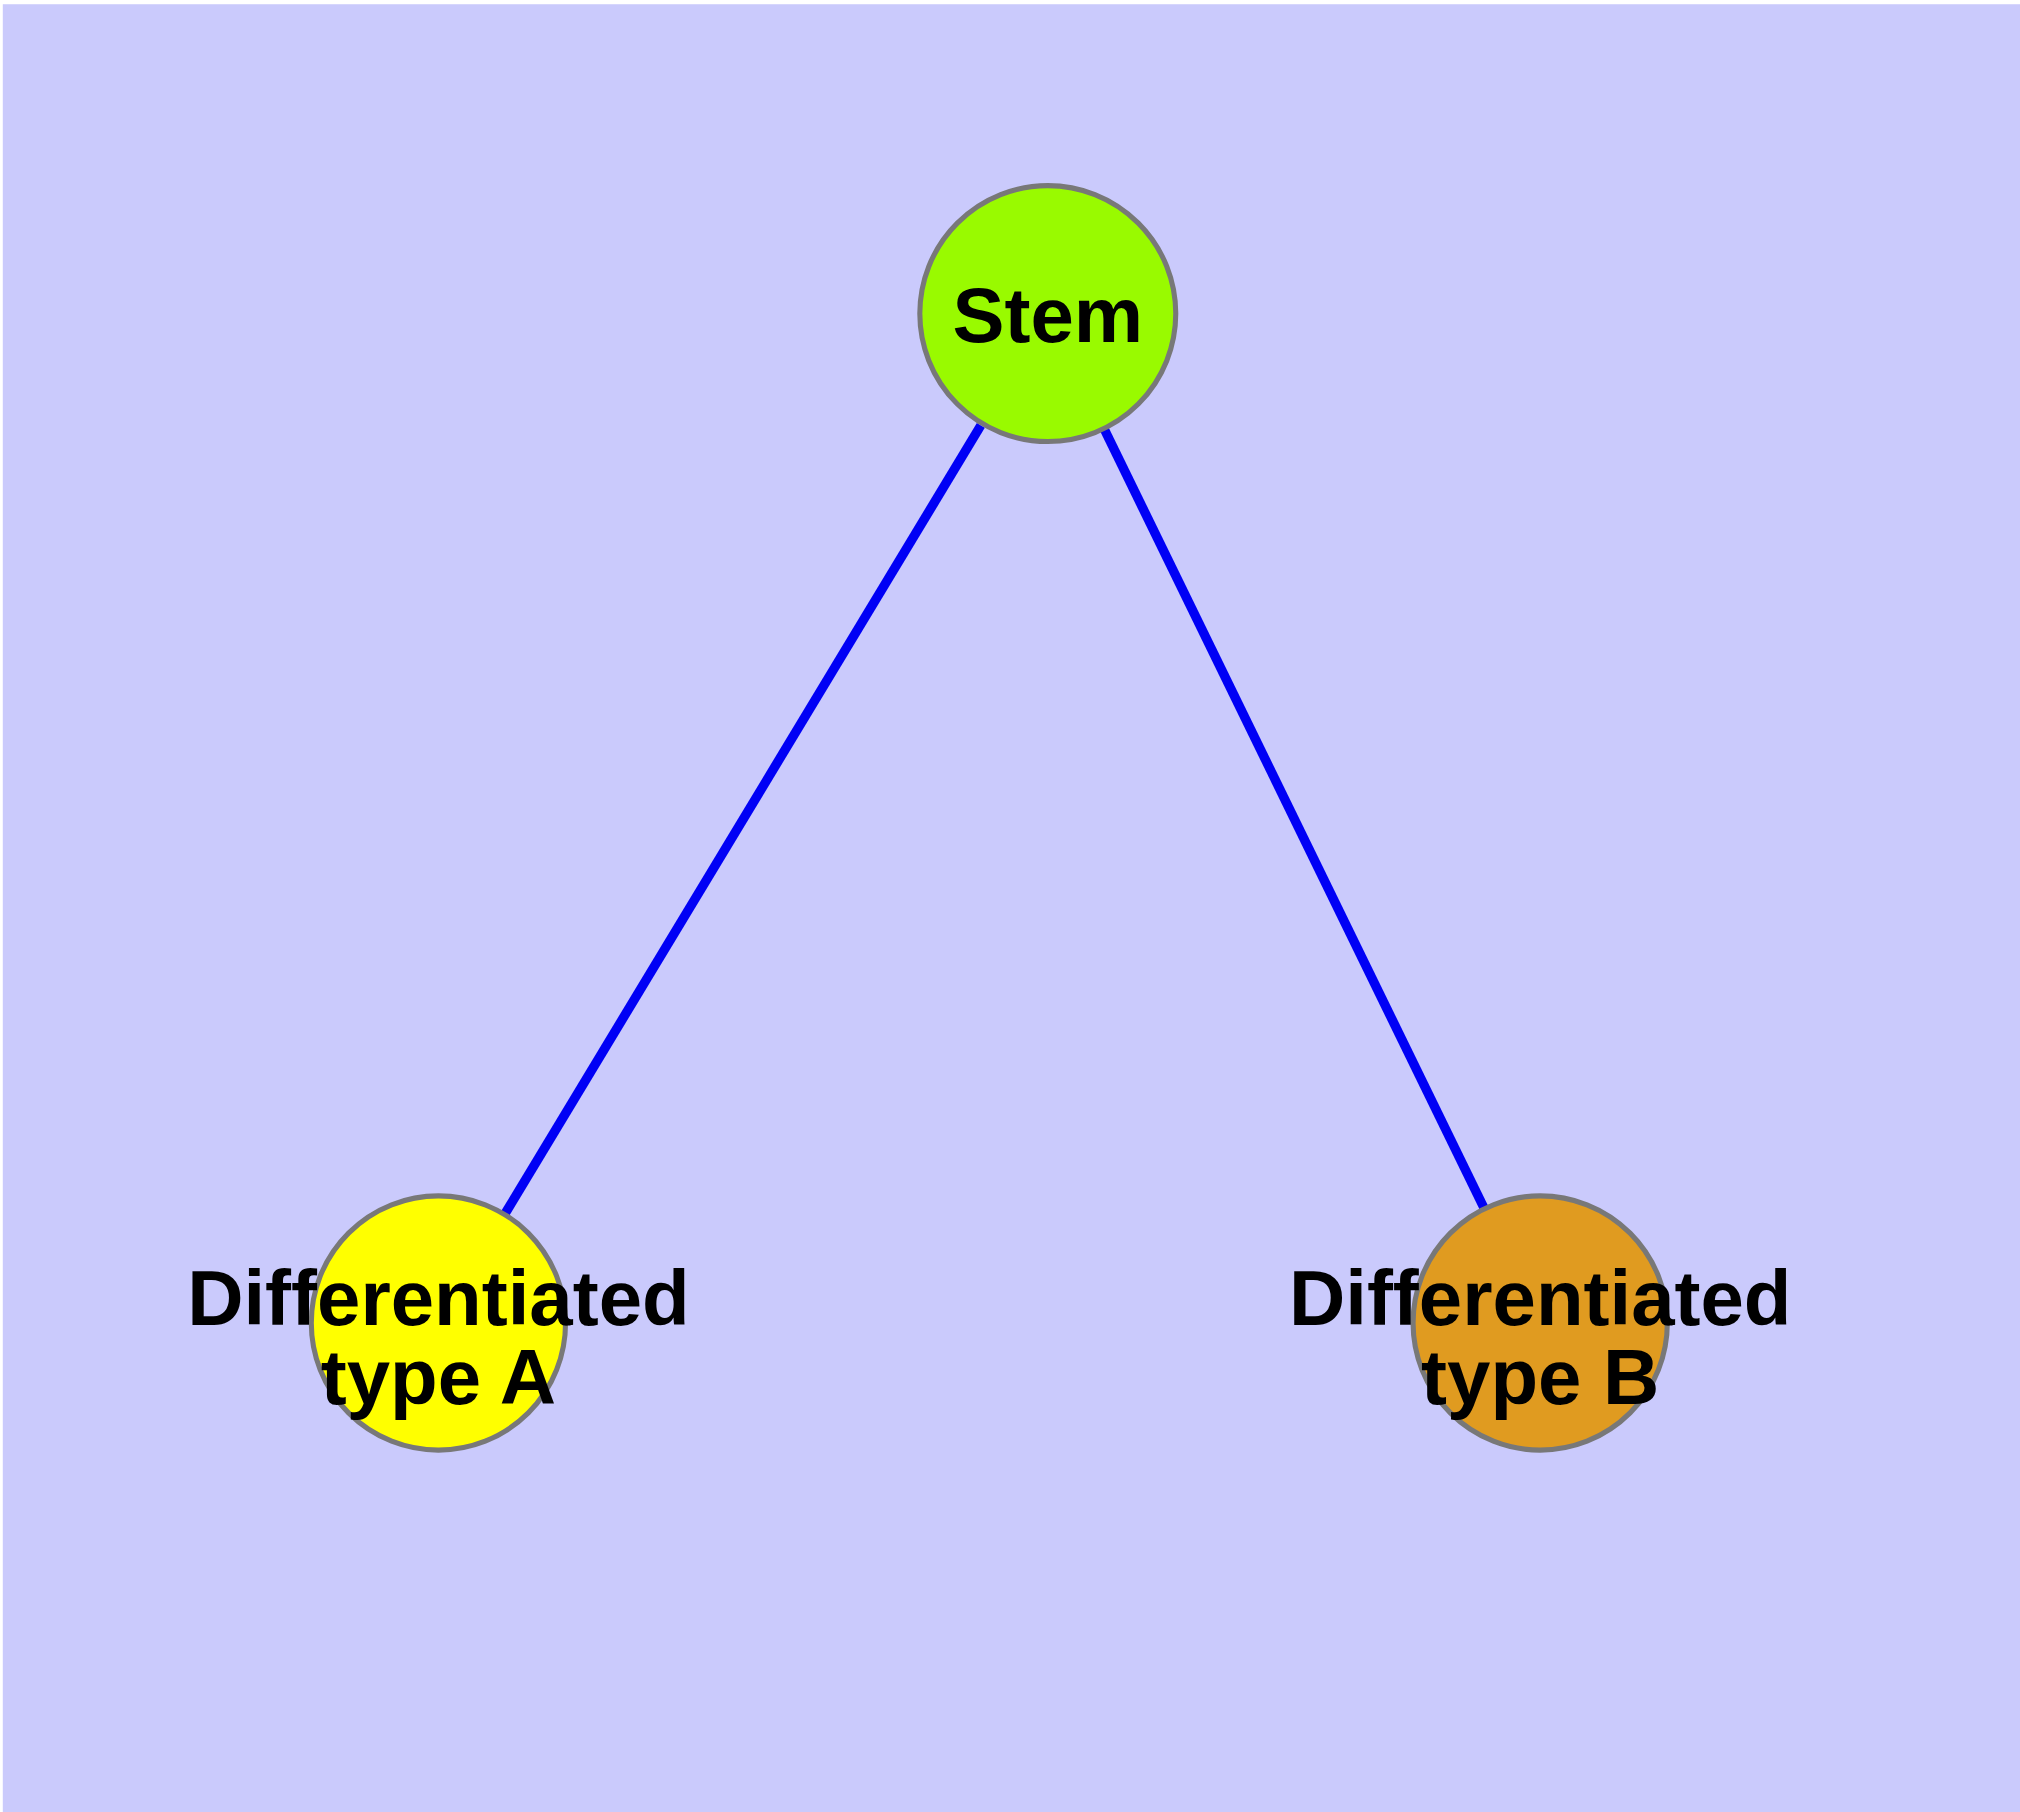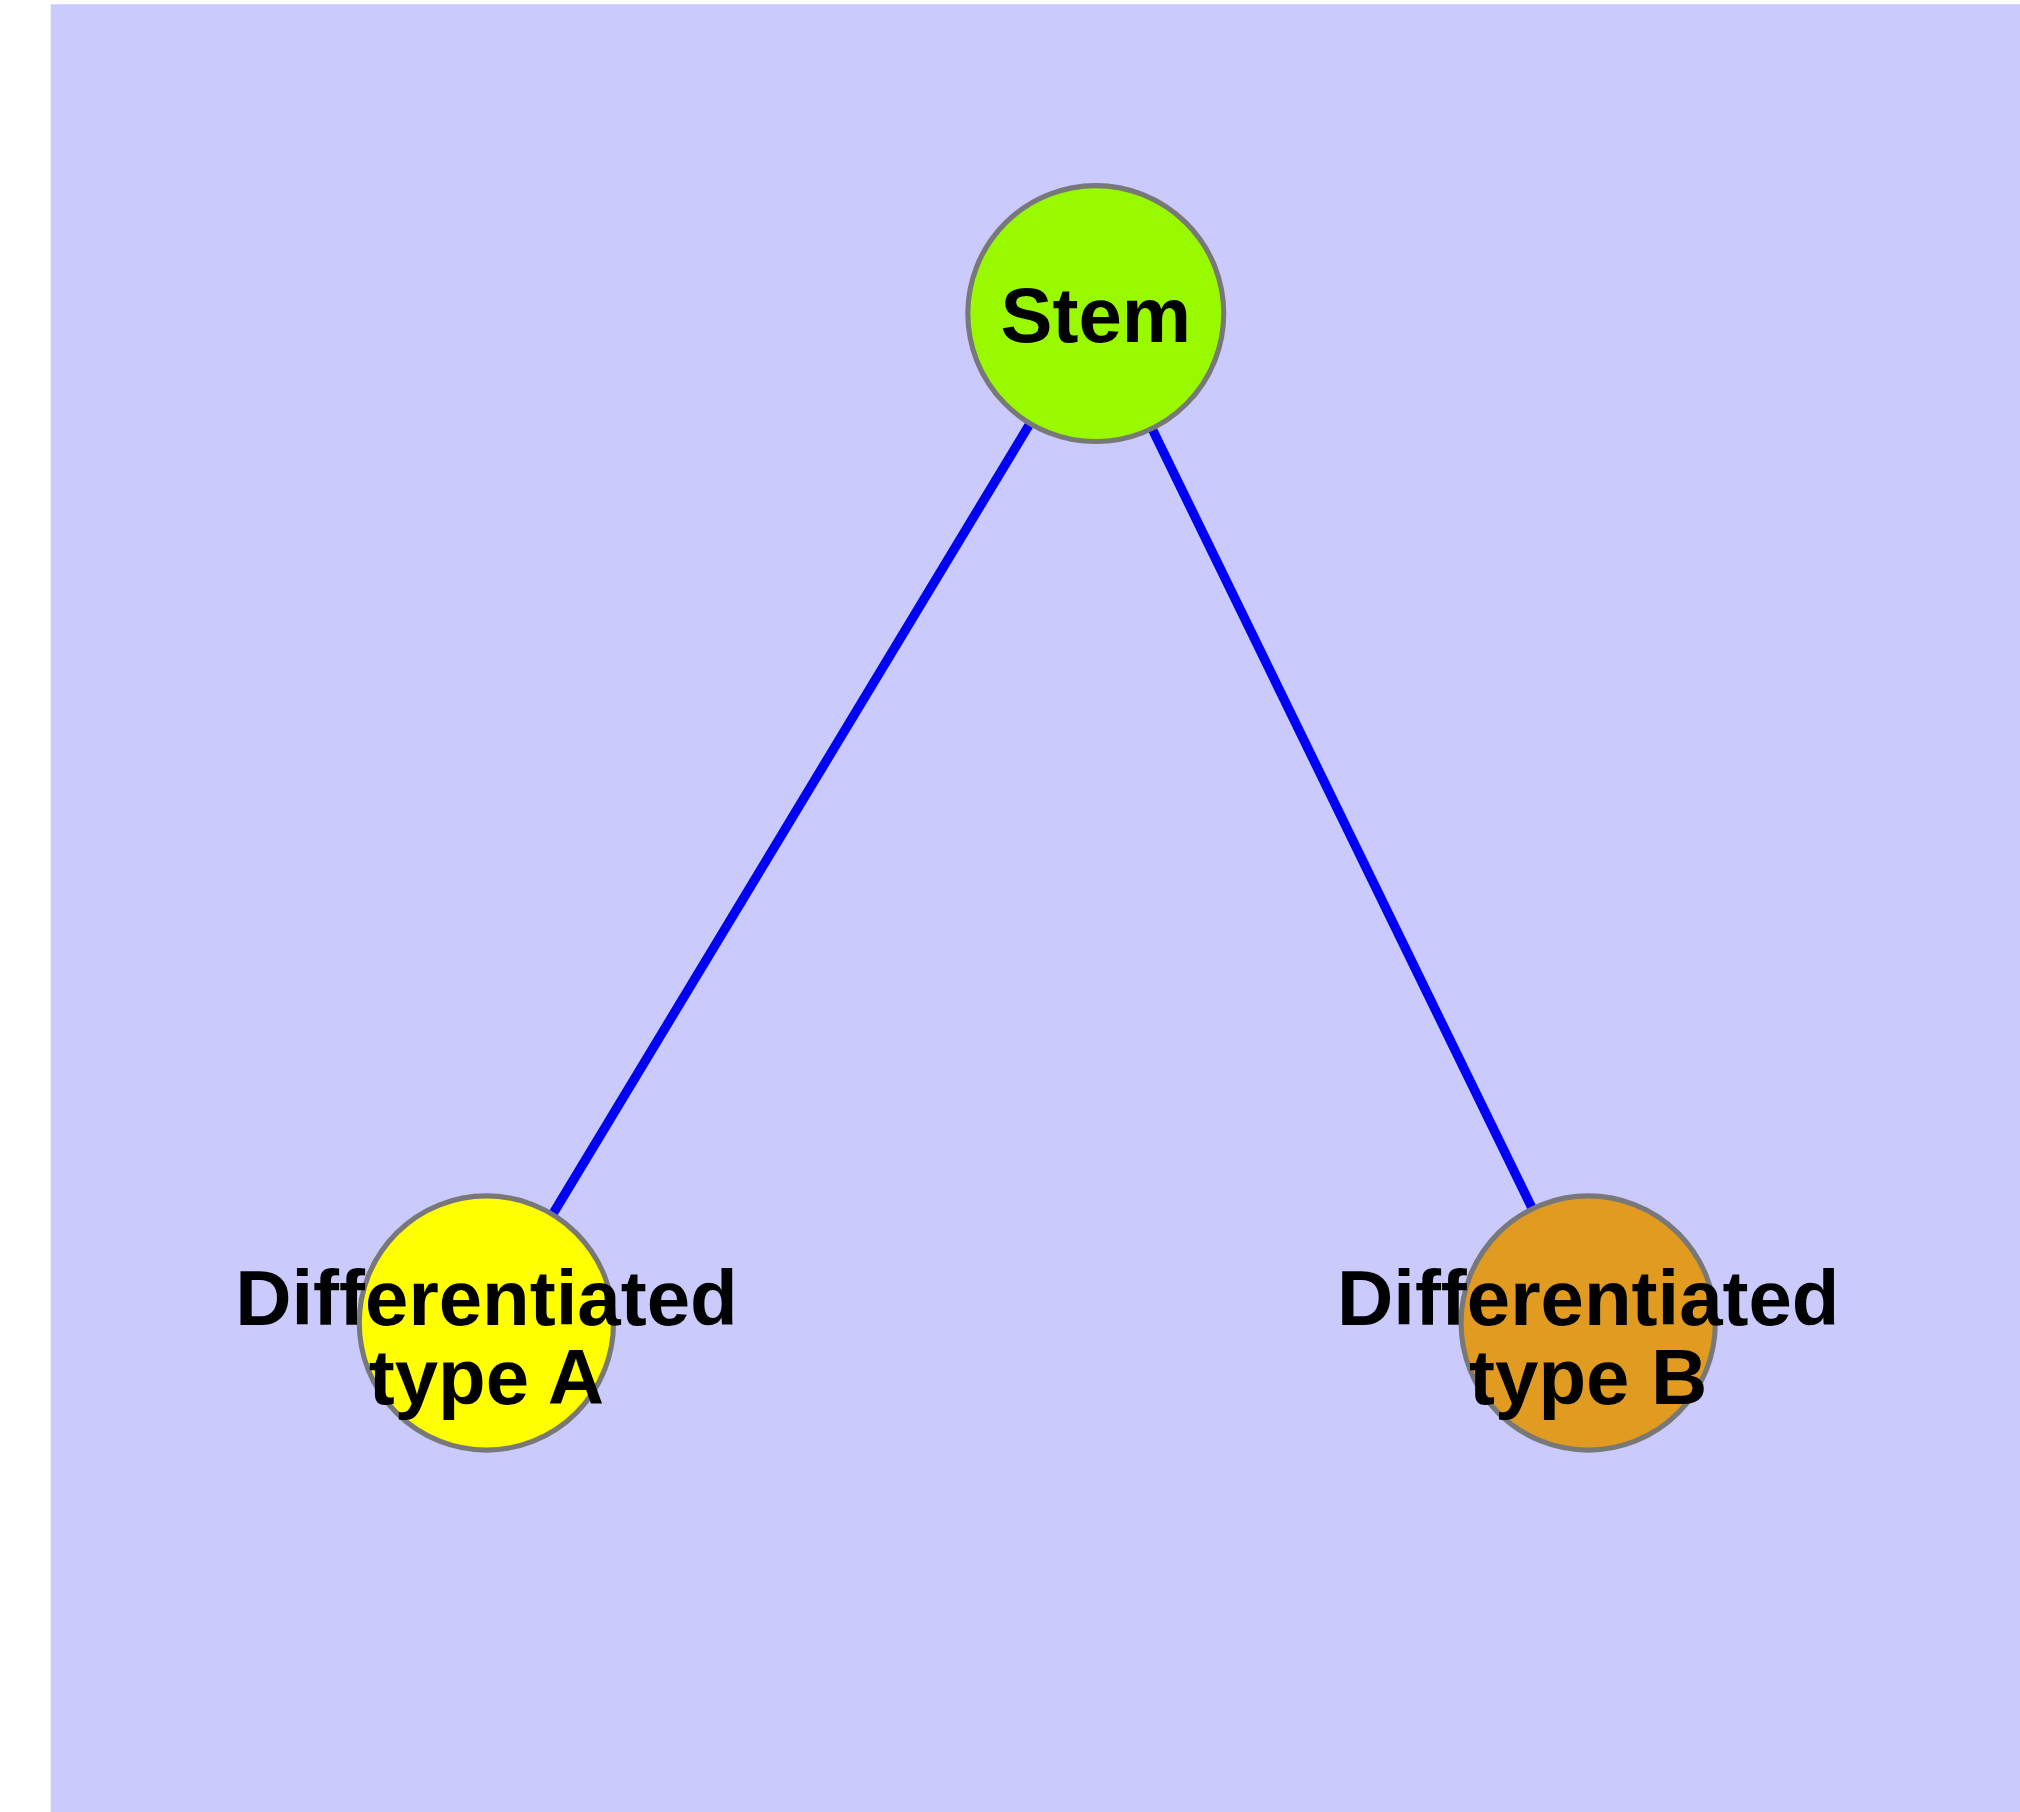--- a/index.html
+++ b/index.html
@@ -6,21 +6,20 @@
     margin: 0;
     padding: 0;
     background: #ffffff;
     width: 2021px;
     height: 1812px;
     overflow: hidden;
   }
   .diagram-wrap {
     width: 1784px;
     height: 1812px;
-    margin-left: 48px;
   }
   svg {
     display: block;
     width: 2021px;
     height: 1812px;
   }
   .node-label {
     font-family: "Liberation Sans", "DejaVu Sans", sans-serif;
     font-weight: bold;
     font-size: 92px;

